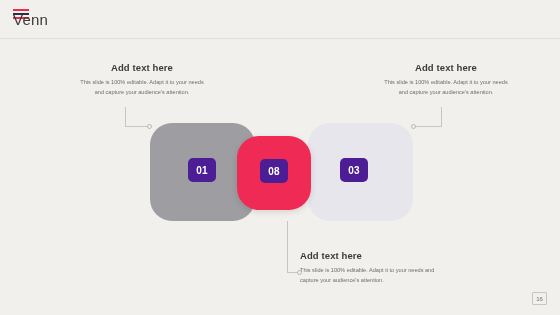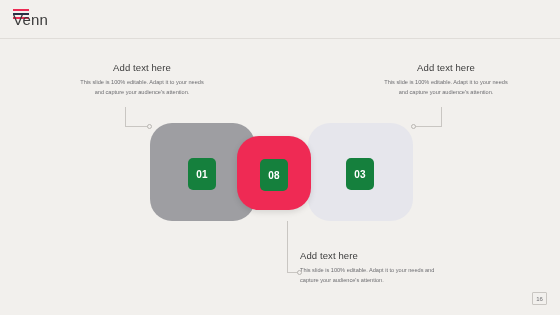--- a/index.html
+++ b/index.html
@@ -93,44 +93,44 @@
     left: 87px;
     top: 13px;
     width: 74px;
     height: 74px;
     background: #ef2a54;
     box-shadow: 0 2px 6px rgba(0,0,0,0.12);
   }
   .numbox {
     position: absolute;
     width: 28px;
-    height: 32px;
+    height: 24px;
     border-radius: 5px;
-    background: #15803d;
+    background: #4c1d95;
     color: #ffffff;
     font-size: 10px;
     font-weight: bold;
     display: flex;
     align-items: center;
     justify-content: center;
     letter-spacing: 0.3px;
   }
   .num-left  { left: 38px;  top: 35px; }
   .num-mid   { left: 110px; top: 36px; }
-  .num-right { left: 196px; top: 35px; }
+  .num-right { left: 190px; top: 35px; }
 
   
   .txtblock {
     position: absolute;
     width: 128px;
     text-align: center;
   }
   .txtblock .heading {
     font-size: 9.5px;
-    font-weight: normal;
+    font-weight: bold;
     color: #3b3b3b;
     margin-bottom: 5px;
     letter-spacing: 0.1px;
   }
   .txtblock .body {
     font-size: 5.6px;
     line-height: 1.75;
     color: #6e6e72;
   }
   .tb-1 { left: 78px;  top: 62px; }

